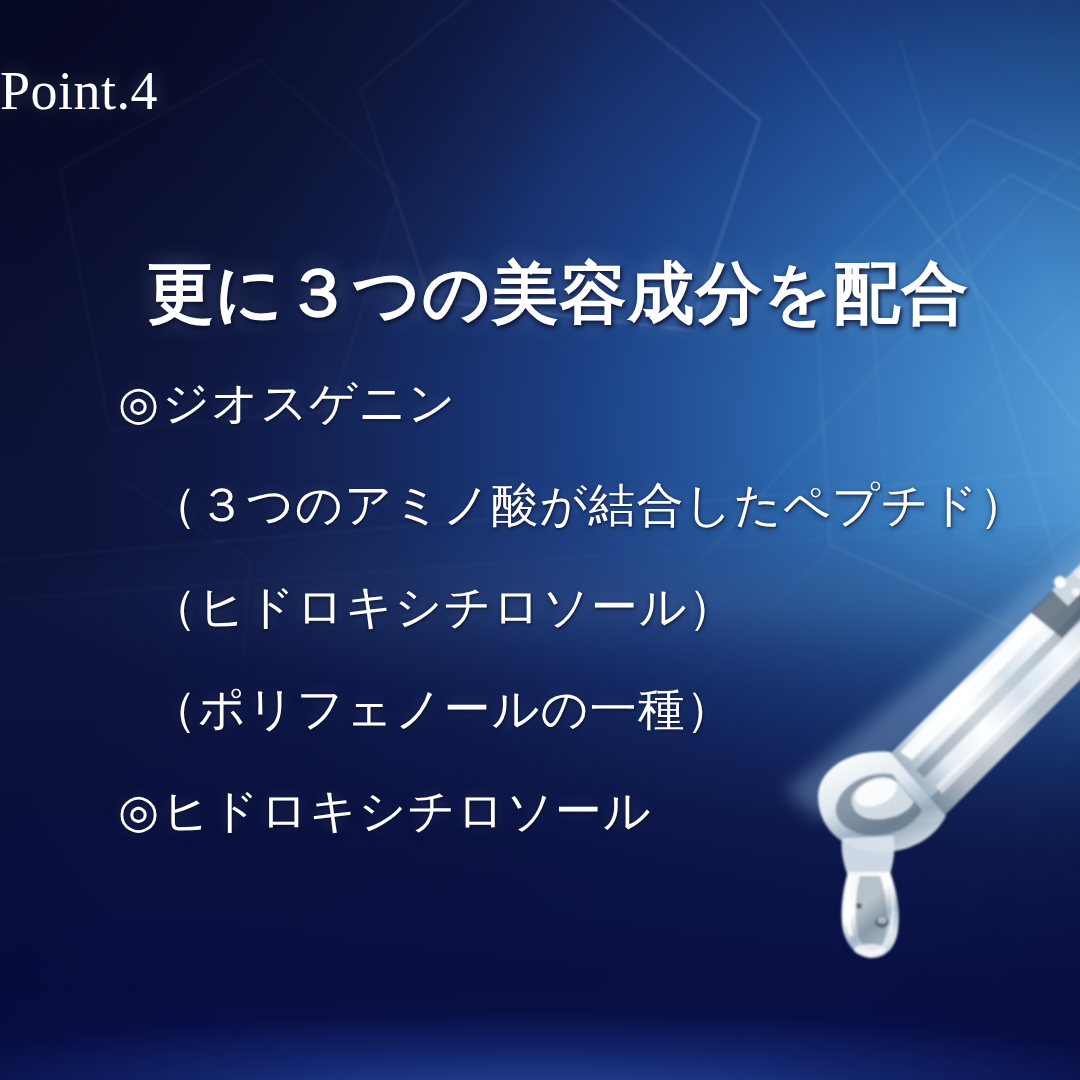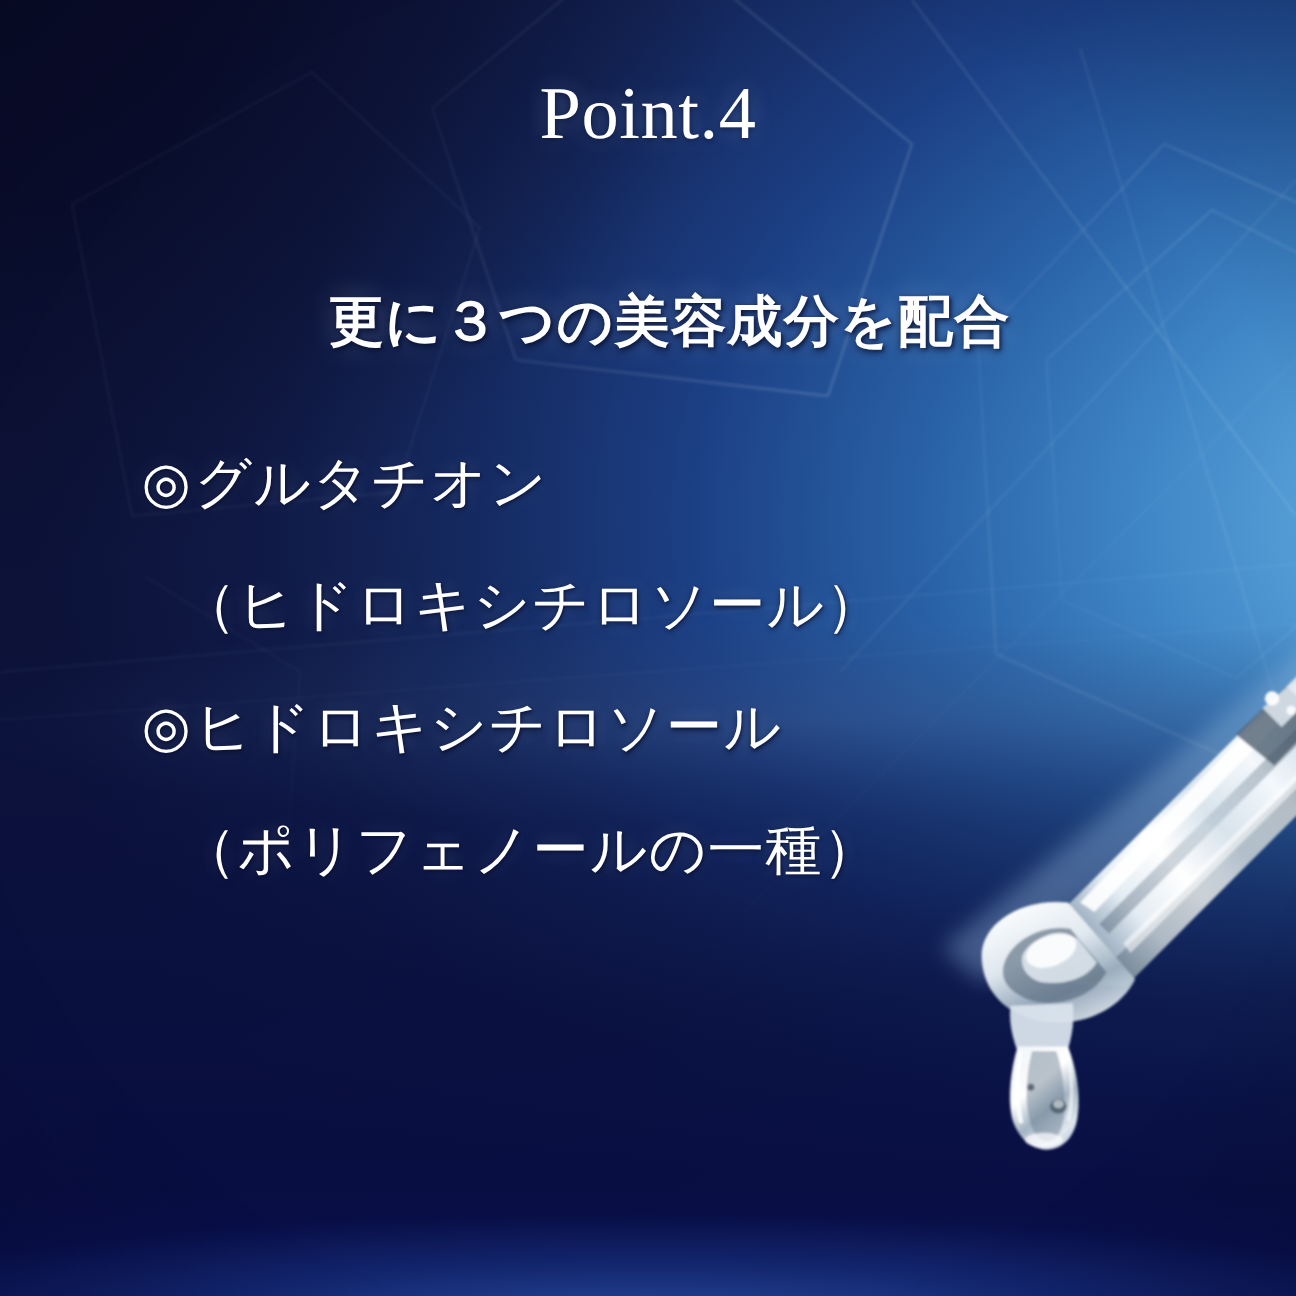--- a/index.html
+++ b/index.html
@@ -92,36 +92,35 @@
     width: 420px;
     height: 460px;
     pointer-events: none;
   }
 
   
   .point-label {
     position: absolute;
     left: 0; right: 0;
     top: 64px;
-    text-align: center;
-    font-size: 62px;
+    font-size: 54px;
     line-height: 1;
     color: #ffffff;
     letter-spacing: 0.5px;
     text-shadow:
       0 2px 5px rgba(6,14,46,0.60),
       0 0 18px rgba(190,225,255,0.28);
   }
 
   .headline {
     position: absolute;
     left: 0; right: 0;
     top: 212px;
     text-align: center;
-    font-size: 46px;
+    font-size: 67px;
     font-weight: bold;
     line-height: 1.08;
     color: #ffffff;
     letter-spacing: 1px;
     text-shadow:
       0 3px 7px rgba(5,12,44,0.72),
       2px 2px 3px rgba(8,16,52,0.55),
       0 0 22px rgba(205,232,255,0.30);
     margin-left: 36px;
   }
@@ -320,19 +319,20 @@
     </svg>
   </div>
 
   <div class="bg-vignette"></div>
 
   <div class="point-label">Point.4</div>
 
   <h1 class="headline">更に３つの美容成分を配合</h1>
 
   <div class="ingredients">
-    <div class="ing-line"><span class="bullet">◎</span><span>グルタチオン</span></div>
+    <div class="ing-line"><span class="bullet">◎</span><span>ジオスゲニン</span></div>
+    <div class="ing-line sub"><span>（３つのアミノ酸が結合したペプチド）</span></div>
     <div class="ing-line sub"><span>（ヒドロキシチロソール）</span></div>
+    <div class="ing-line sub"><span>（ポリフェノールの一種）</span></div>
     <div class="ing-line"><span class="bullet">◎</span><span>ヒドロキシチロソール</span></div>
-    <div class="ing-line sub"><span>（ポリフェノールの一種）</span></div>
   </div>
 
 </div>
 
 </body></html>

